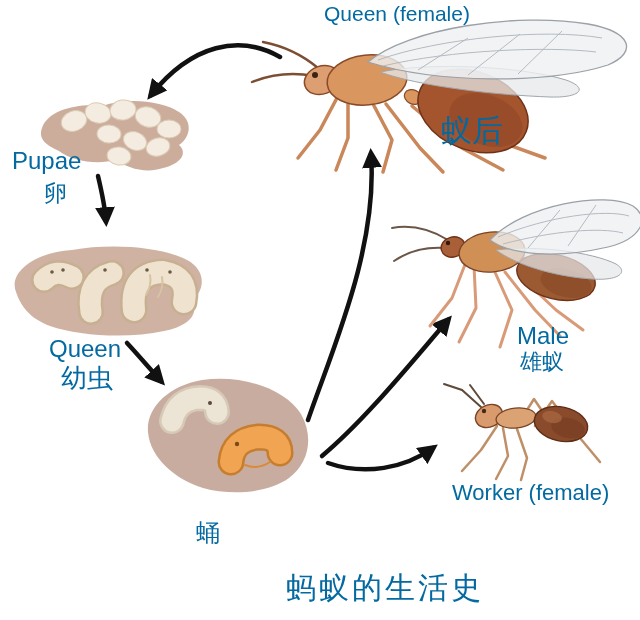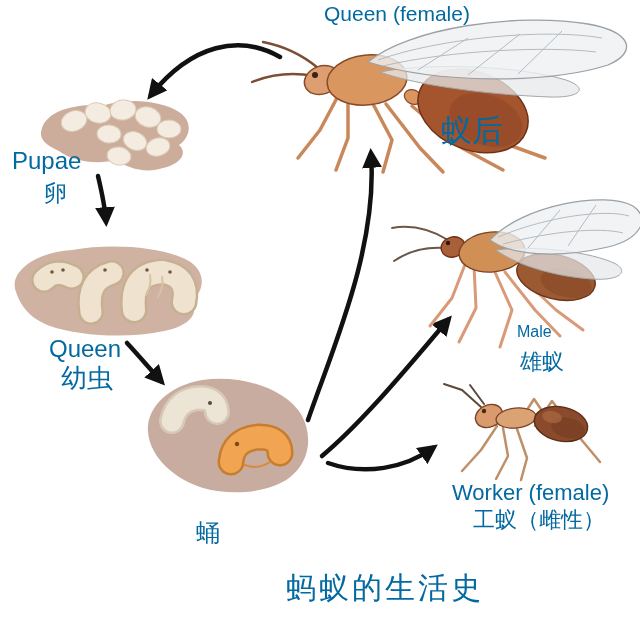--- a/index.html
+++ b/index.html
@@ -10,21 +10,21 @@
   .stage svg{position:absolute;left:0;top:0;}
   .lbl{position:absolute;font-weight:400;white-space:nowrap;line-height:1.1;color:#0369a1;}
   .lbl-queen-en{left:324px;top:2px;font-size:21px;}
   .lbl-queen-zh{left:441px;top:114px;font-size:31px;}
   .lbl-eggs-en{left:12px;top:148px;font-size:24px;}
   .lbl-eggs-zh{left:44px;top:181px;font-size:23px;}
   .lbl-larvae-en{left:49px;top:336px;font-size:24px;}
   .lbl-larvae-zh{left:61px;top:364px;font-size:26px;}
   .lbl-pupae-en{left:152px;top:493px;font-size:23px;}
   .lbl-pupae-zh{left:196px;top:520px;font-size:24px;}
-  .lbl-male-en{left:517px;top:323px;font-size:16px;}
+  .lbl-male-en{left:517px;top:323px;font-size:24px;}
   .lbl-male-zh{left:520px;top:350px;font-size:22px;}
   .lbl-worker-en{left:452px;top:481px;font-size:22px;}
   .lbl-worker-zh{left:473px;top:508px;font-size:22px;}
   .lbl-main-title{left:286px;top:571px;font-size:30px;letter-spacing:3px;}
 </style>
 </head>
 <body>
 
 <div class="stage">
 
@@ -176,15 +176,14 @@
   <div class="lbl lbl-queen-en">Queen (female)</div>
   <div class="lbl lbl-queen-zh">蚁后</div>
   <div class="lbl lbl-eggs-en">Pupae</div>
   <div class="lbl lbl-eggs-zh">卵</div>
   <div class="lbl lbl-larvae-en">Queen</div>
   <div class="lbl lbl-larvae-zh">幼虫</div>
   <div class="lbl lbl-pupae-zh">蛹</div>
   <div class="lbl lbl-male-en">Male</div>
   <div class="lbl lbl-male-zh">雄蚁</div>
   <div class="lbl lbl-worker-en">Worker (female)</div>
-  <div class="lbl lbl-worker-zh">工蚁（雌性）</div>
   <div class="lbl lbl-main-title">蚂蚁的生活史</div>
 </div>
 
 </body></html>

